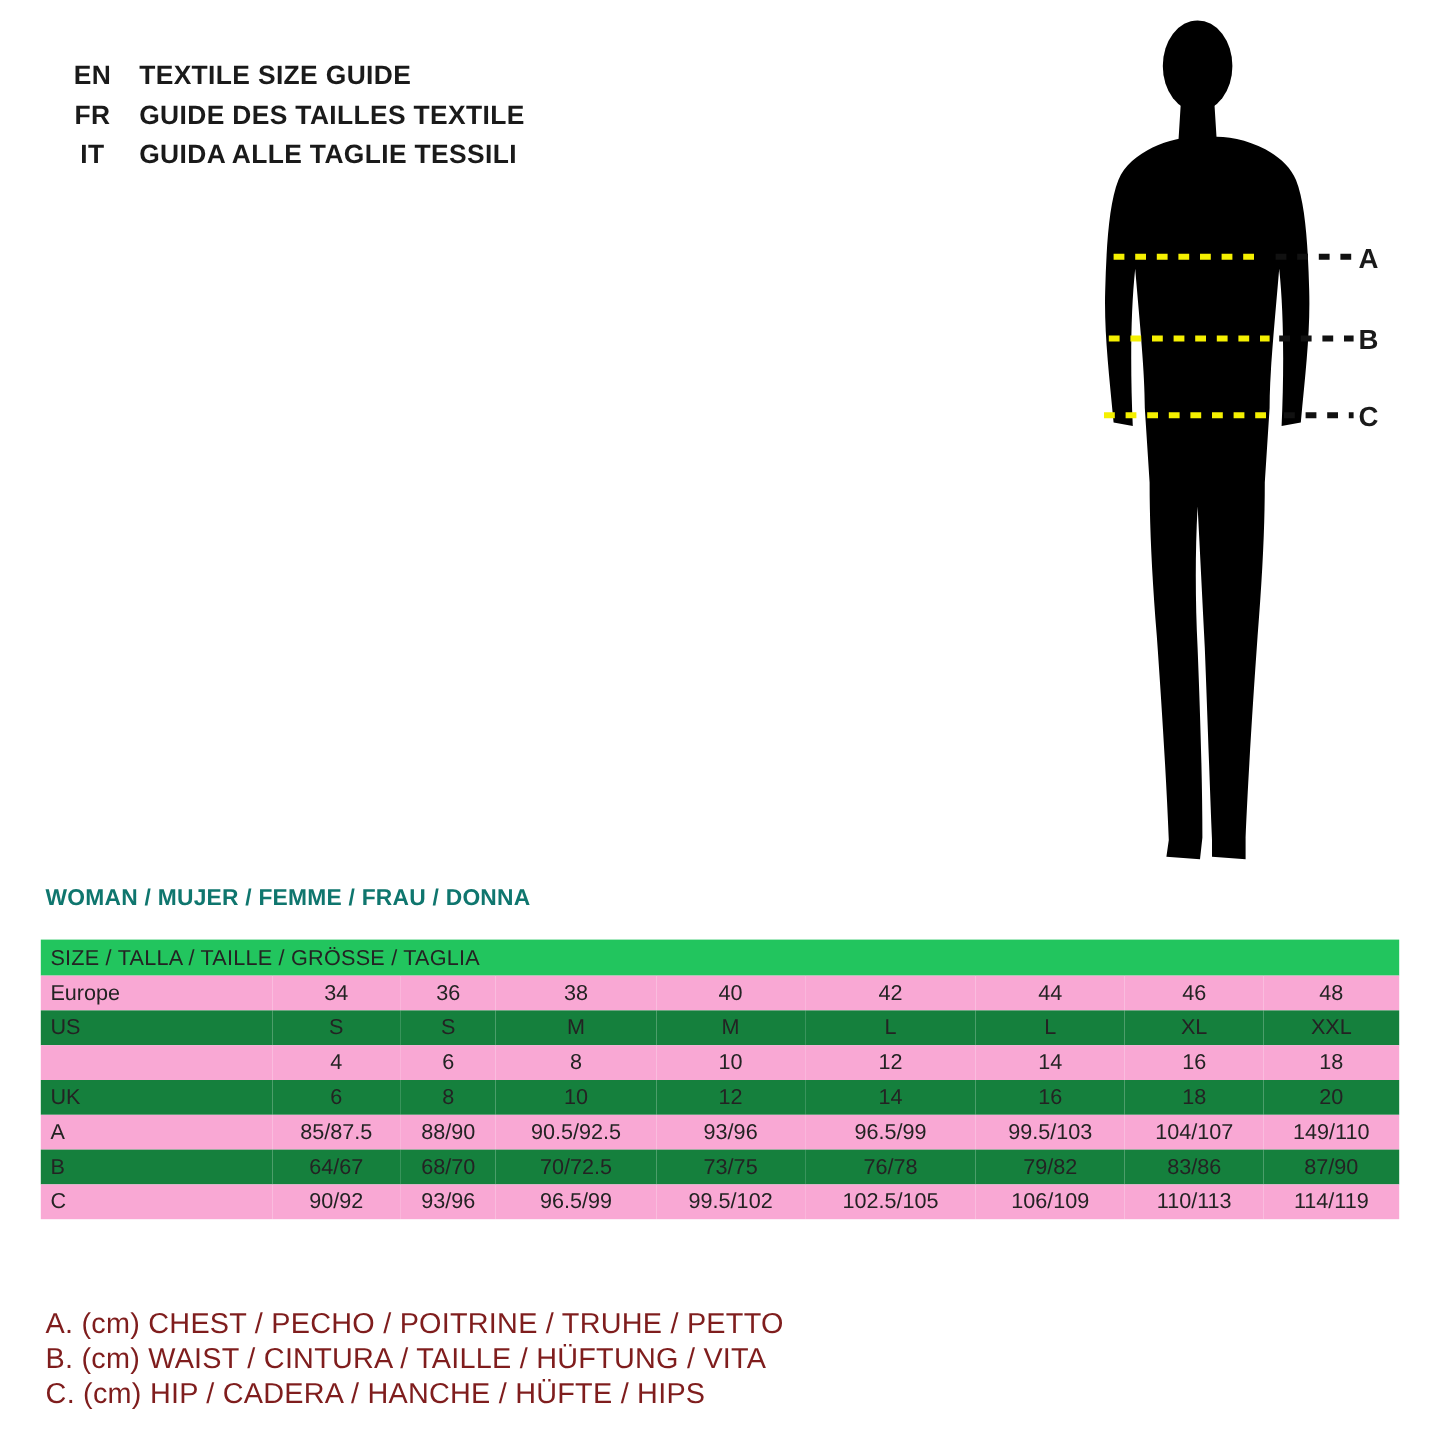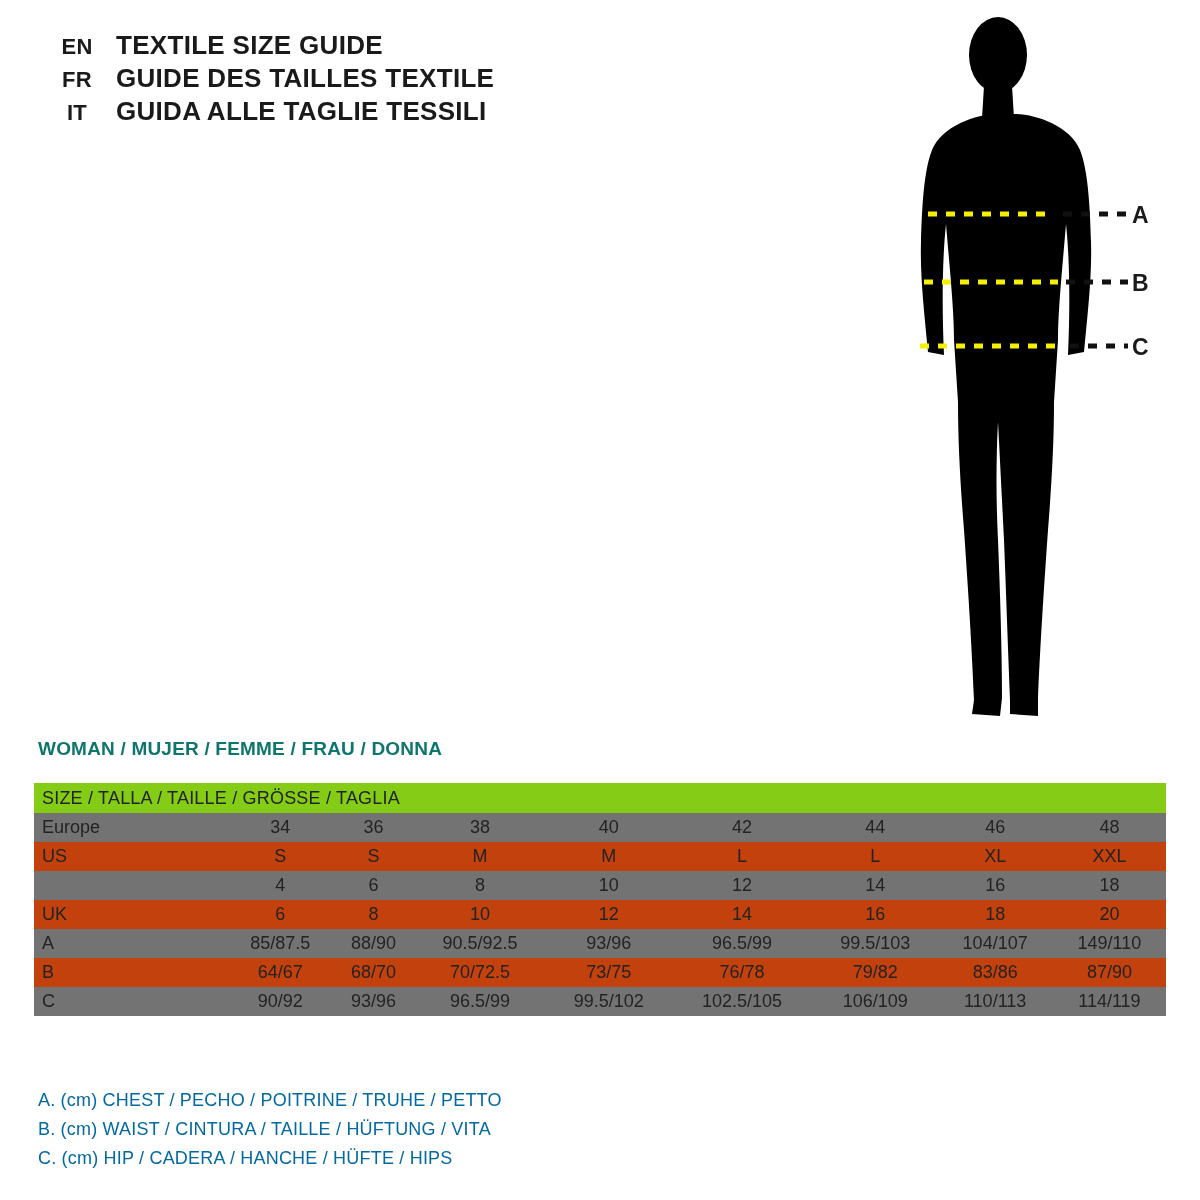--- a/index.html
+++ b/index.html
@@ -30,25 +30,26 @@
   }
   .lang-code {
     width: 78px;
     font-size: 22px;
     font-weight: bold;
     letter-spacing: 0.3px;
     color: #1a1a1a;
     text-align: center;
   }
   .lang-title {
-    font-size: 26px;
+    font-size: 22px;
     font-weight: bold;
     letter-spacing: 0.3px;
     color: #1a1a1a;
     white-space: nowrap;
+    margin-top: 20px;
   }
 
   
   .figure-area {
     position: absolute;
     left: 880px;
     top: 10px;
     width: 310px;
     height: 730px;
   }
@@ -85,50 +86,50 @@
     font-size: 18px;
   }
   .size-table td, .size-table th {
     padding: 0;
     height: 29px;
     text-align: center;
     font-weight: normal;
     color: #232323;
   }
   .size-table .hdr-row td {
-    background: #84cc16;
+    background: #22c55e;
     text-align: left;
     padding-left: 8px;
     font-size: 18px;
     letter-spacing: 0.2px;
     height: 30px;
   }
   .size-table .row-alt td {
-    background: #c2410c;
+    background: #15803d;
   }
   .size-table .row-plain td {
-    background: #737373;
+    background: #f9a8d4;
   }
   .size-table td.rowlabel {
     text-align: left;
     padding-left: 8px;
     width: 185px;
   }
 
   
   .footnotes {
     position: absolute;
     left: 38px;
     top: 1090px;
     width: 800px;
   }
   .footnote {
-    font-size: 18px;
+    font-size: 24px;
     letter-spacing: 0.2px;
-    color: #0369a1;
+    color: #7f1d1d;
     height: 29px;
     white-space: nowrap;
   }
 </style>
 </head>
 <body>
 
 <div class="lang-block">
   <div class="lang-row">
     <span class="lang-code">EN</span>

